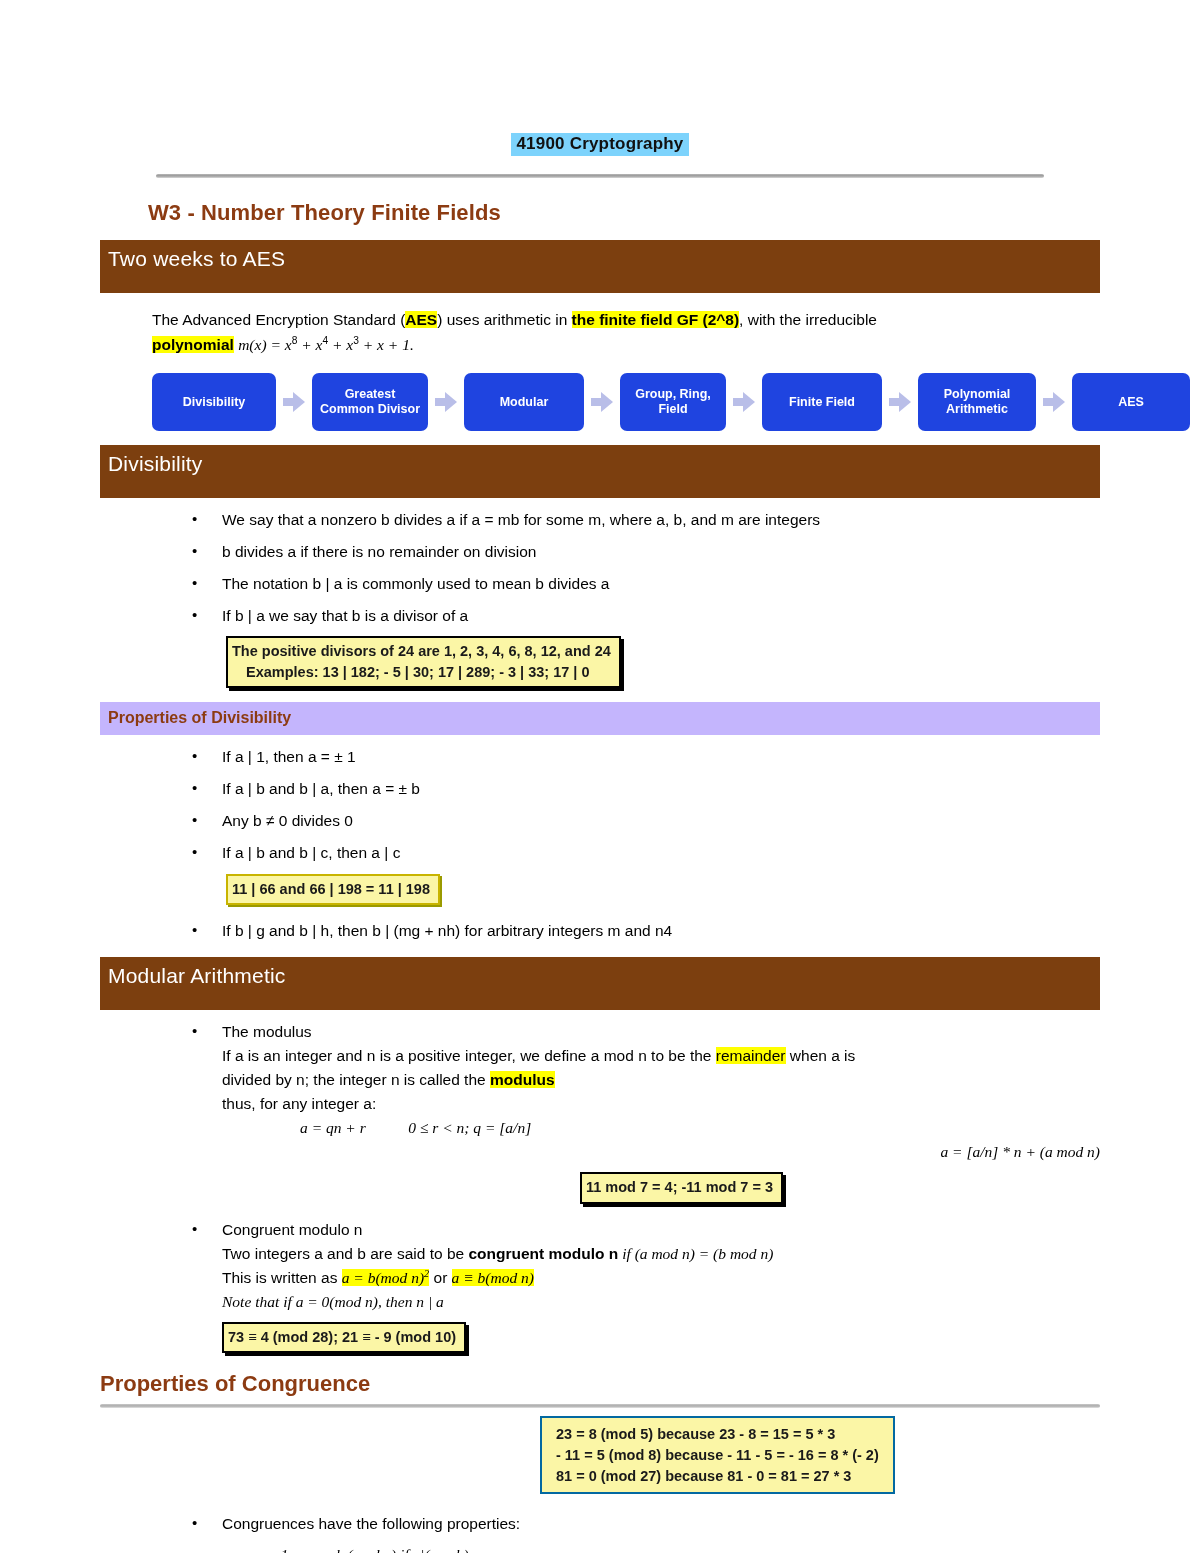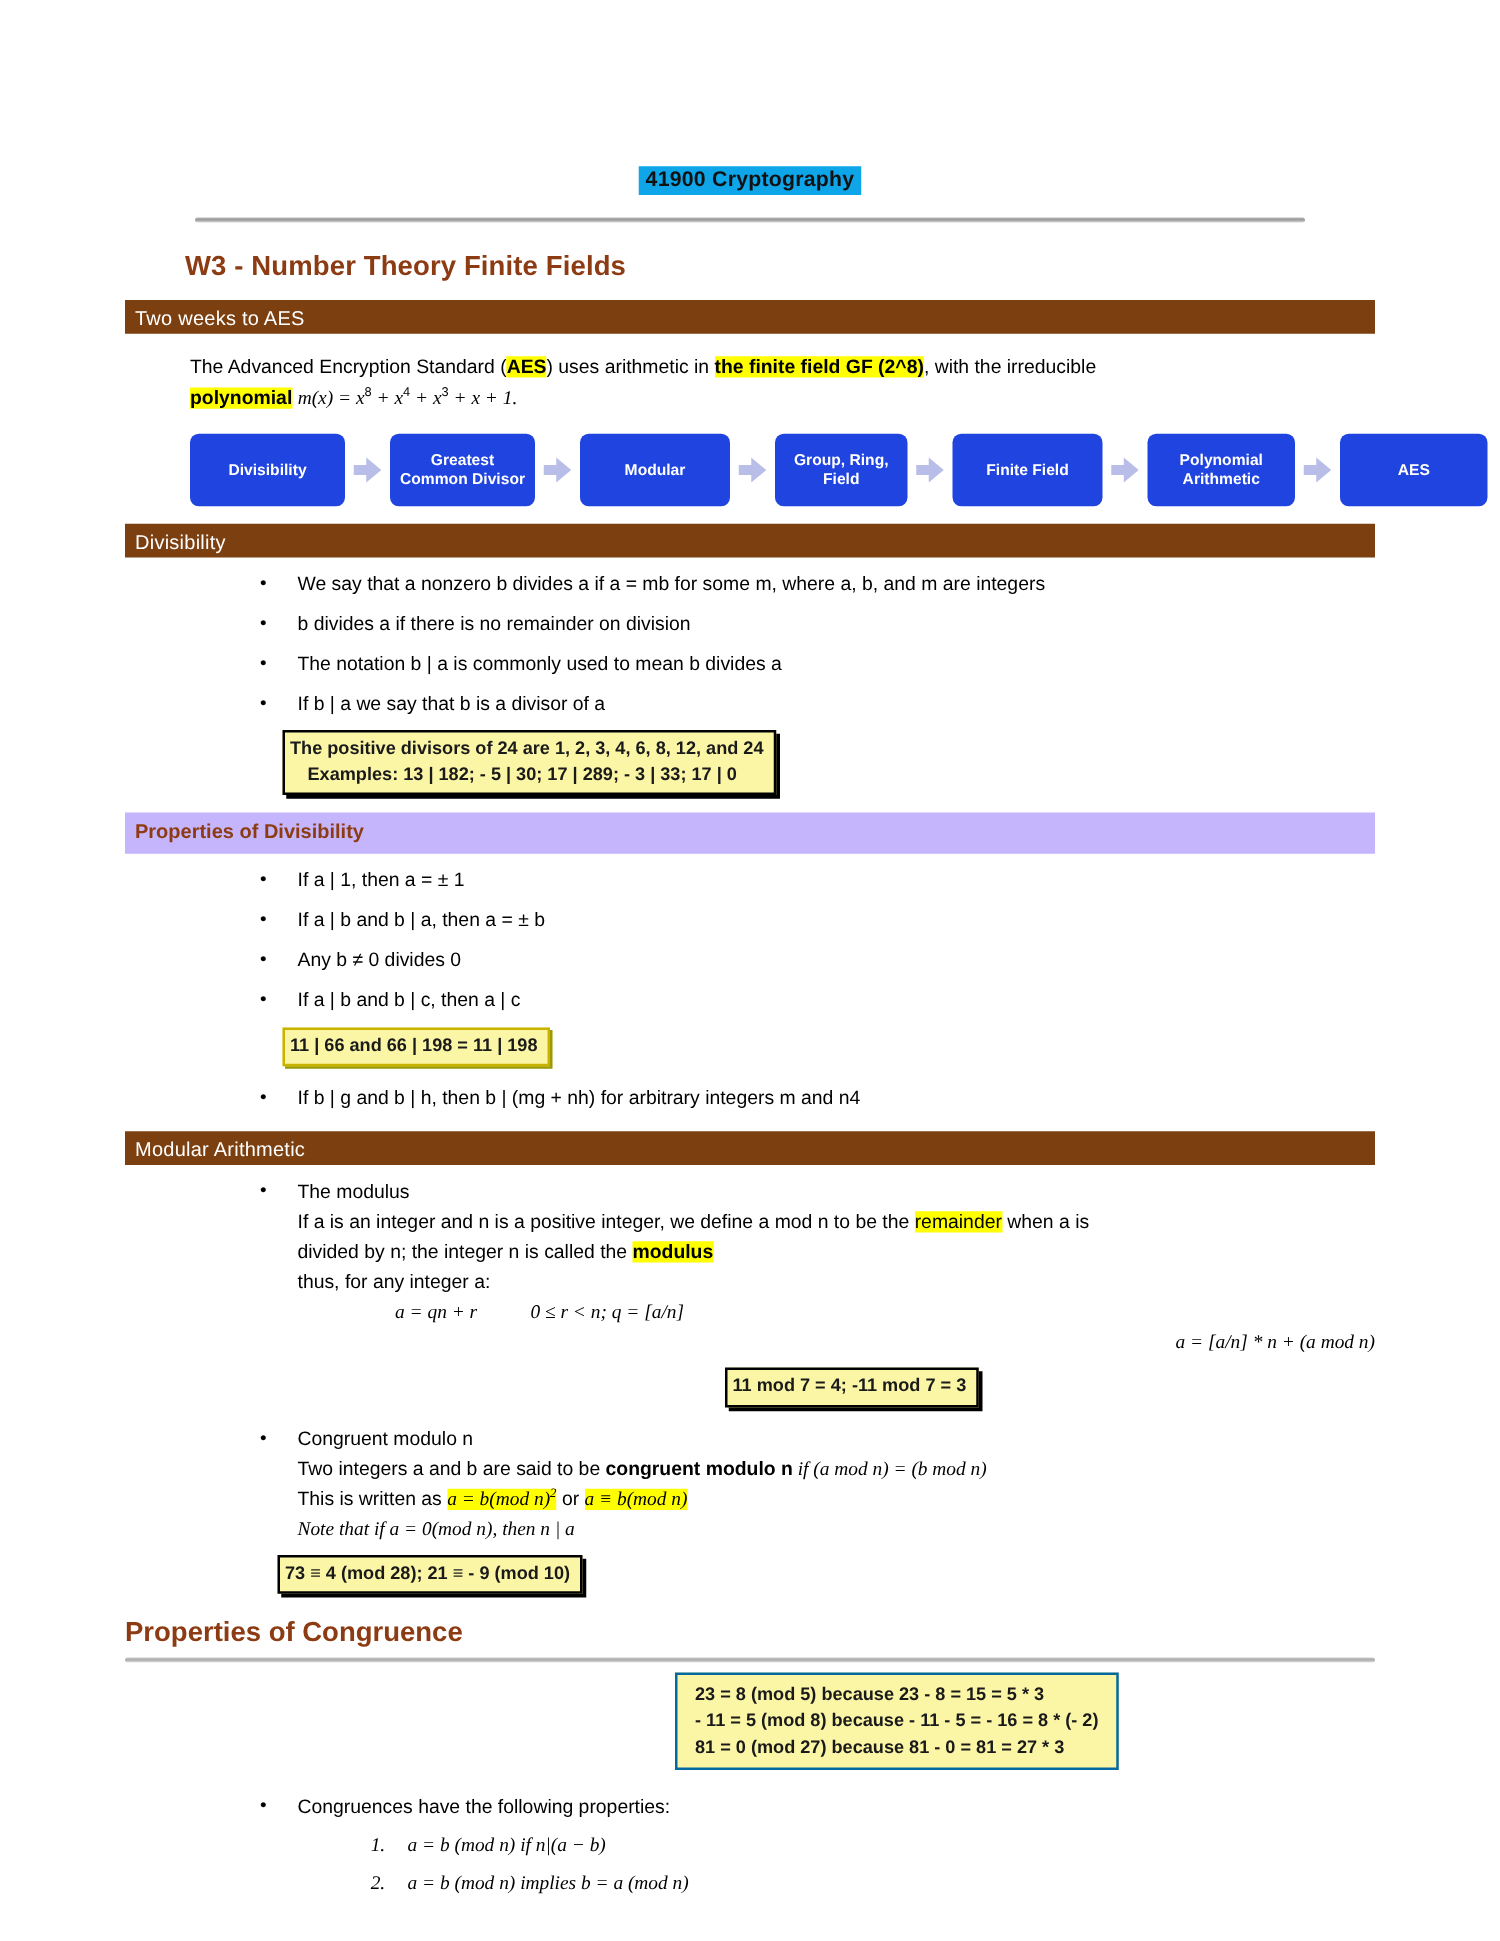--- a/index.html
+++ b/index.html
@@ -22,21 +22,21 @@
     padding: 0;
   }
 
   
   .doc-title-wrap {
     text-align: center;
     padding-top: 133px;
   }
   .doc-title {
     display: inline-block;
-    background: #0ea5e9;
+    background: #7dd3fc;
     font-size: 17px;
     font-weight: 700;
     letter-spacing: 0.2px;
     padding: 1px 5px 2px 5px;
     color: #111;
   }
   .top-rule {
     margin: 18px auto 0 auto;
     width: 888px;
     height: 4px;
@@ -48,23 +48,23 @@
   .h1-title {
     color: #8c3b12;
     font-size: 22px;
     font-weight: 700;
     margin: 22px 0 0 148px;
     letter-spacing: 0.1px;
   }
   .band-brown {
     background: #7c3f0f;
     color: #ffffff;
-    font-size: 16px;
+    font-size: 21px;
     font-weight: 400;
-    padding: 7px 0 2px 8px;
+    padding: 7px 0 22px 8px;
     margin-top: 14px;
     margin-left: 100px;
     margin-right: 100px;
     letter-spacing: 0.2px;
   }
   .band-peach {
     background: #c4b5fd;
     color: #8c3b12;
     font-size: 16px;
     font-weight: 700;
@@ -139,21 +139,21 @@
     position: absolute;
     left: 10px; top: 0;
     width: 0; height: 0;
     border-top: 10px solid transparent;
     border-bottom: 10px solid transparent;
     border-left: 12px solid #b9bee8;
   }
 
   
   ul.bul {
-    margin: 10px 100px 0 16px;
+    margin: 10px 100px 0 0;
     padding: 0 0 0 222px;
     list-style: none;
   }
   ul.bul > li {
     position: relative;
     font-size: 15.5px;
     line-height: 1.55;
     margin-bottom: 8px;
   }
   ul.bul > li::before {

